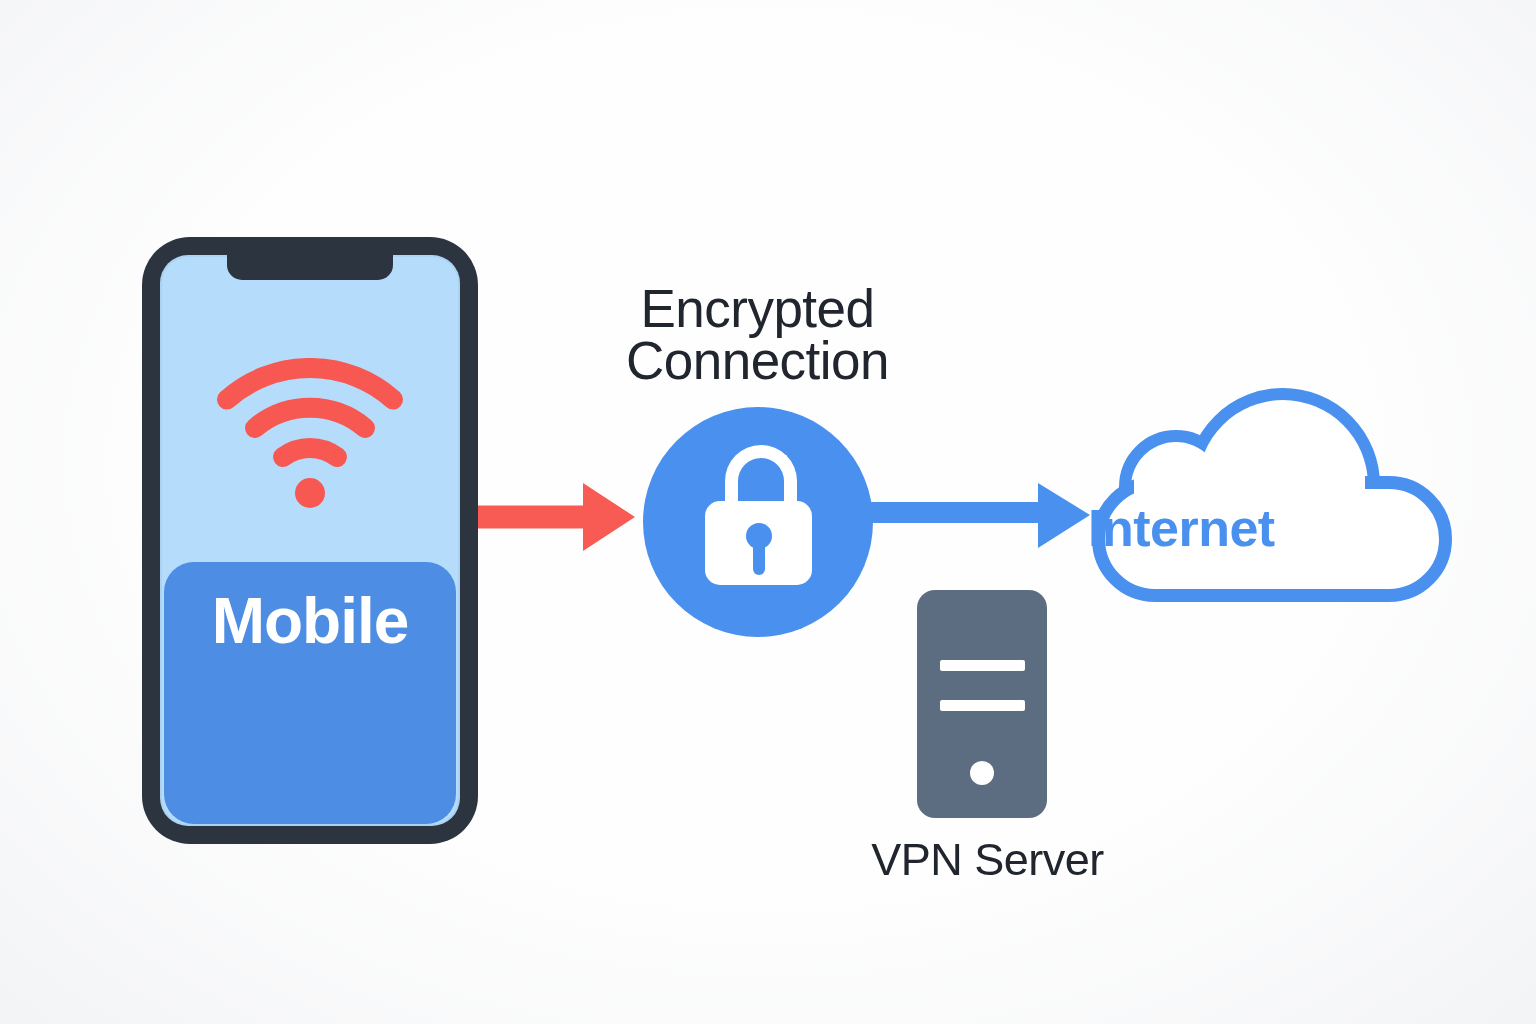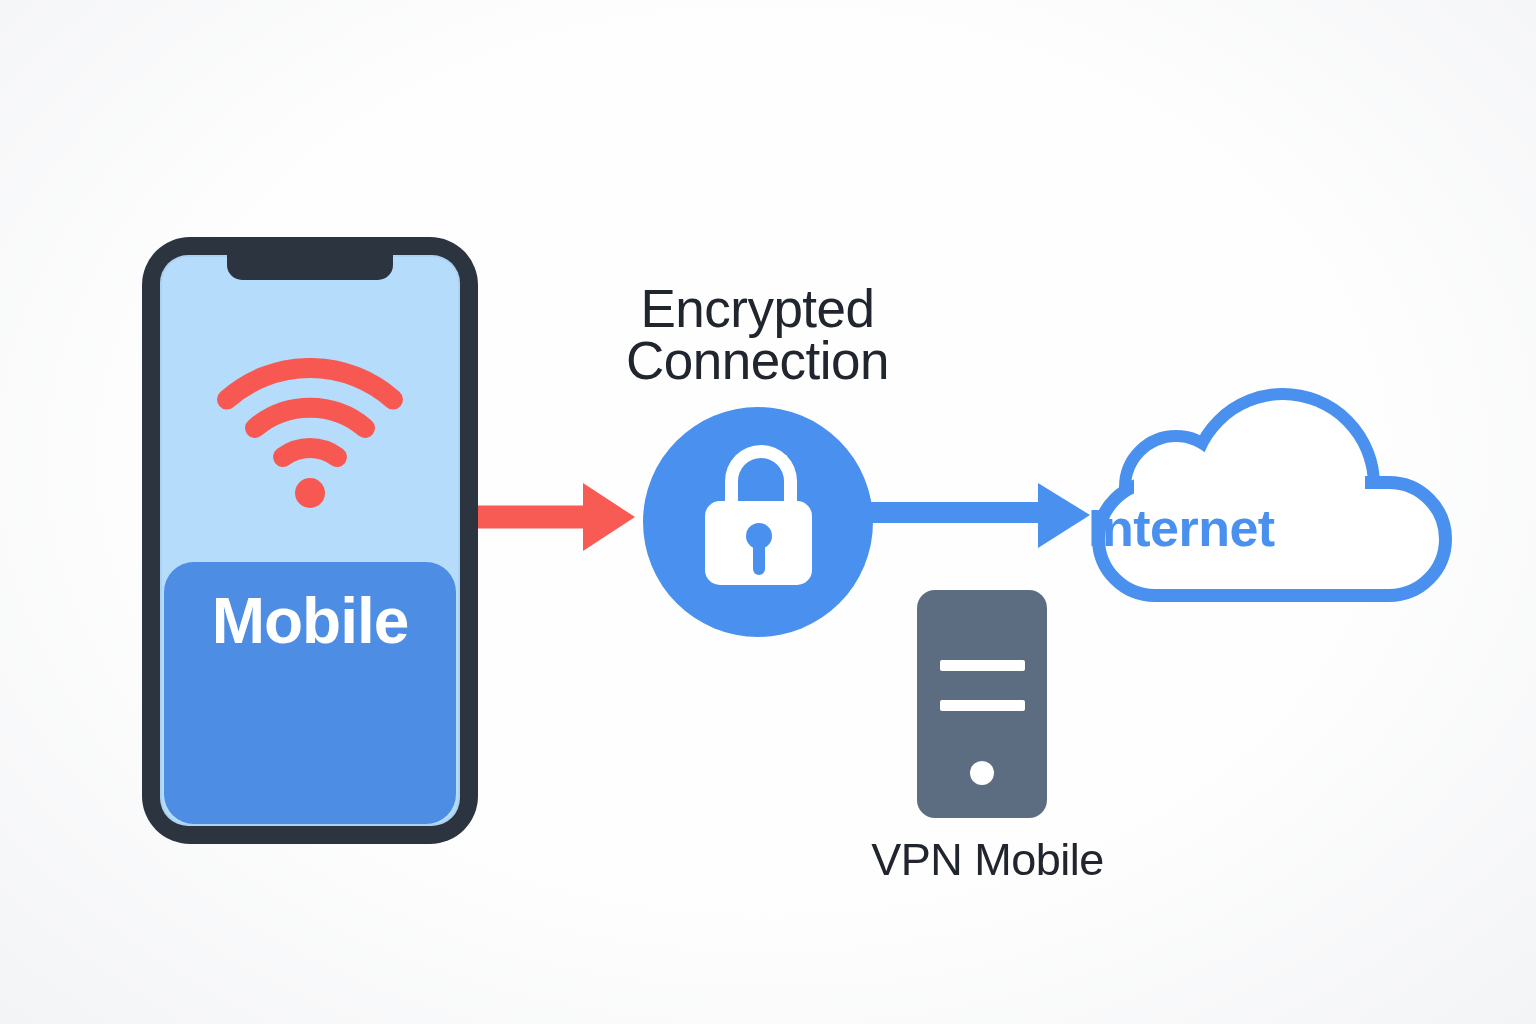--- a/index.html
+++ b/index.html
@@ -165,15 +165,15 @@
     <div class="cloud-part cloud-base"></div>
     <div class="cloud-part cloud-eraser"></div>
     <div class="internet-label">Internet</div>
   </div>
 
   <div class="server-tower">
     <div class="server-slot slot-1"></div>
     <div class="server-slot slot-2"></div>
     <div class="server-led"></div>
   </div>
-  <div class="server-label">VPN Mobile</div>
+  <div class="server-label">VPN Server</div>
 
 </div>
 
 </body></html>

